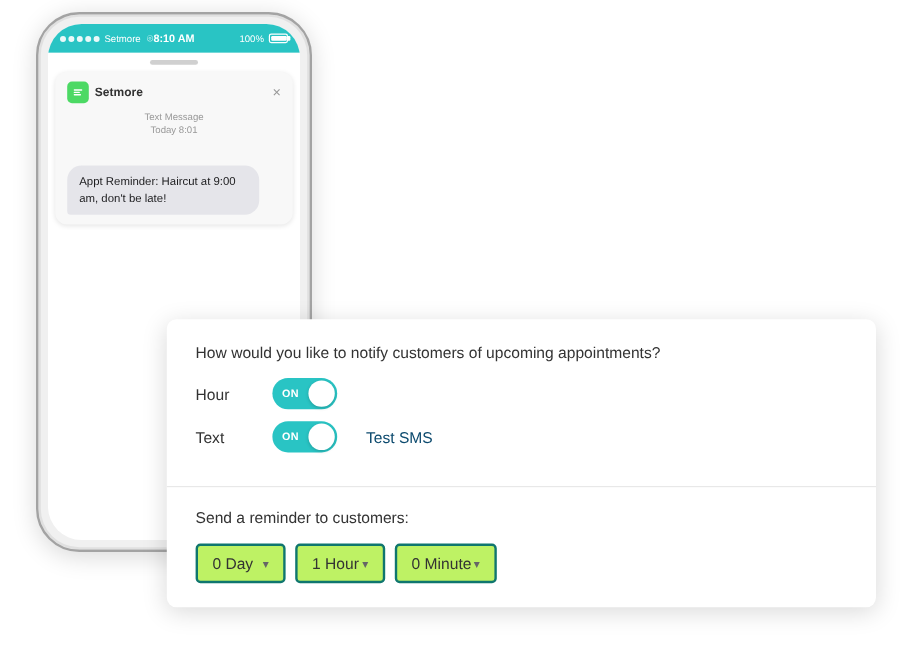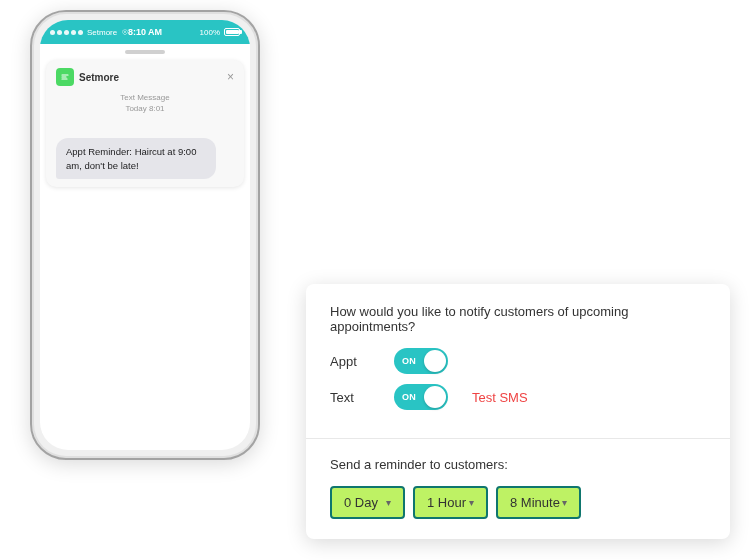--- a/index.html
+++ b/index.html
@@ -184,22 +184,22 @@
       color: #1c1c1e;
       line-height: 1.4;
       display: inline-block;
       max-width: 90%;
     }
 
     
     .settings-panel {
       position: absolute;
       right: 20px;
-      top: 284px;
-      width: 424px;
+      top: 266px;
+      width: 591px;
       background: #fff;
       border-radius: 8px;
       box-shadow: 0 4px 20px rgba(0,0,0,0.15);
       padding: 0;
       overflow: hidden;
     }
 
     .settings-section-top {
       padding: 20px 24px 18px;
       border-bottom: 1px solid #e8e8e8;
@@ -252,21 +252,21 @@
       top: 50%;
       transform: translateY(-50%);
       color: #fff;
       font-size: 9px;
       font-weight: 700;
       letter-spacing: 0.3px;
     }
 
     .test-sms-link {
       font-size: 13px;
-      color: #ef4444;
+      color: #0c4a6e;
       text-decoration: none;
       cursor: pointer;
       margin-left: 10px;
     }
 
     .settings-section-bottom {
       padding: 18px 24px 20px;
     }
     .reminder-label {
       font-size: 13px;
@@ -352,21 +352,21 @@
       <div class="sms-bubble">Appt Reminder: Haircut at 9:00 am, don't be late!</div>
     </div>
   </div>
 </div>
 
 <div class="settings-panel">
   <div class="settings-section-top">
     <div class="settings-question">How would you like to notify customers of upcoming appointments?</div>
 
     <div class="settings-row">
-      <span class="settings-label">Appt</span>
+      <span class="settings-label">Hour</span>
       <div class="toggle">
         <div class="toggle-track">
           <span class="toggle-on-text">ON</span>
         </div>
         <div class="toggle-thumb"></div>
       </div>
     </div>
 
     <div class="settings-row">
       <span class="settings-label">Text</span>
@@ -385,18 +385,18 @@
     <div class="reminder-controls">
       <button class="dropdown-btn">
         <span>0 Day</span>
         <span class="dropdown-arrow">▾</span>
       </button>
       <button class="dropdown-btn">
         <span>1 Hour</span>
         <span class="dropdown-arrow">▾</span>
       </button>
       <button class="dropdown-btn">
-        <span>8 Minute</span>
+        <span>0 Minute</span>
         <span class="dropdown-arrow">▾</span>
       </button>
     </div>
   </div>
 </div>
 
 </body></html>

